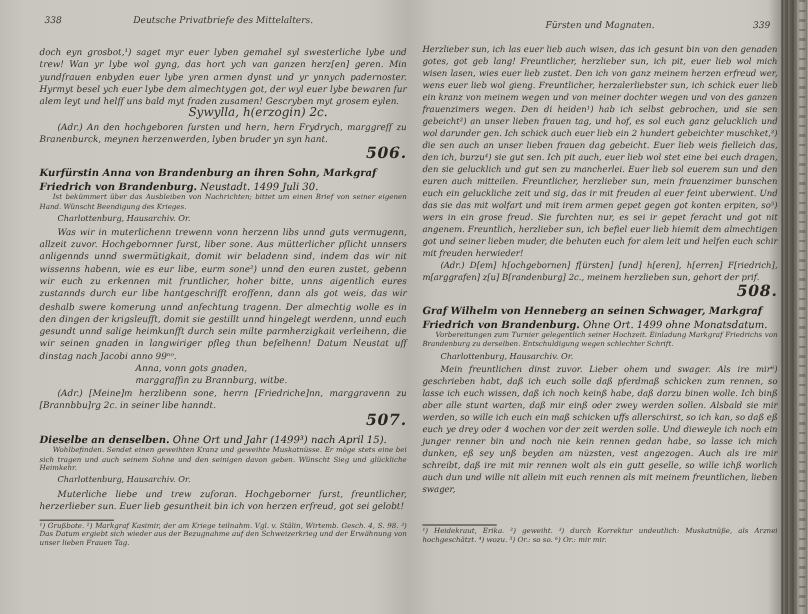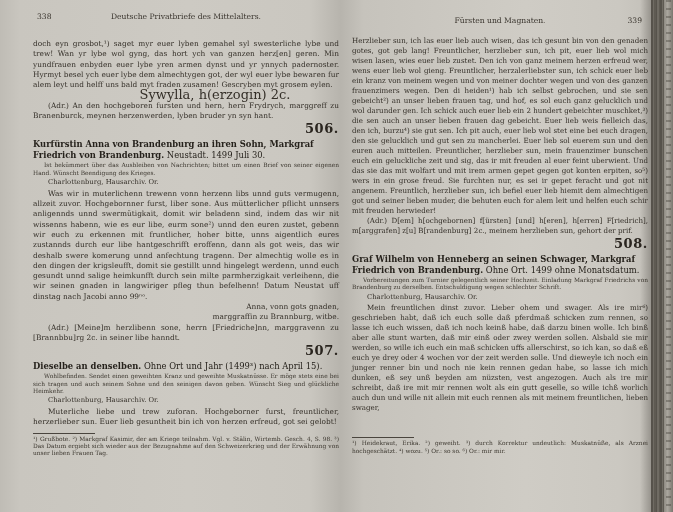--- a/index.html
+++ b/index.html
@@ -1,35 +1,35 @@
 <!DOCTYPE html>
 <html><head>
 <meta charset="utf-8">
 <style>
   html,body{margin:0;padding:0;}
   body{width:673px;height:512px;background:#9a968e;}
   #scan{
     position:relative;width:673px;height:512px;overflow:hidden;
     background:linear-gradient(90deg,#bfbcb5 0,#c9c6bf 3%,#cdcac3 28%,#cac7c0 46%,#b7b4ad 50.6%,#c6c3bc 54%,#cfccc5 78%,#cbc8c1 92%,#c4c1ba 96%);
-    font-family:"DejaVu Serif", serif;color:#332e27;
+    font-family:"DejaVu Serif", serif;color:#332e27;font-style:italic;
   }
   .page{position:absolute;}
   .page.left{left:33px;top:12px;width:306px;}
   .page.right{left:352px;top:16px;width:296px;}
 
   .running-head{position:relative;height:11px;font-size:7.6px;text-align:center;color:#3a352e;margin-bottom:16px;}
   .page.right .running-head{margin-bottom:9px;}
   .pageno-l{position:absolute;left:4px;top:0;}
   .pageno-r{position:absolute;right:6px;top:0;}
 
   .body{font-size:7.4px;line-height:10.3px;text-align:justify;text-indent:15px;margin:0;}
   .page.right .body{font-size:7.1px;line-height:10.0px;}
   .noindent{text-indent:0;}
-  .sigline{font-size:13px;line-height:10.3px;text-align:center;padding-left:58px;margin:0;}
-  .sigline2{font-size:7.4px;line-height:10.3px;text-align:right;padding-left:80px;margin:0;}
+  .sigline{font-size:10px;line-height:10.3px;text-align:center;padding-left:58px;margin:0;}
+  .sigline2{font-size:7.4px;line-height:10.3px;text-align:left;padding-left:80px;margin:0;}
   .page.right .sigline{font-size:7.1px;line-height:10.0px;padding-left:44px;}
 
   .secno{font-size:13px;font-weight:bold;letter-spacing:.6px;text-align:right;margin:0 0 3px;color:#2a251f;}
   .heading{font-size:8.4px;line-height:11px;text-align:left;margin:0 0 1px;color:#26221c;}
   .hbold{font-weight:bold;}
   .regest{font-size:5.9px;line-height:7.4px;text-align:justify;text-indent:11px;margin:1px 0 1px;color:#3c372f;}
   .source{font-size:6.8px;line-height:8.6px;text-indent:15px;margin:1px 0 2px;}
 
   .fnrule{width:62px;height:0;border-top:1px solid #4a453e;margin:5px 0 2px;}
   .footnotes{font-size:5.9px;line-height:7.2px;text-align:justify;color:#3c372f;margin:0;}

